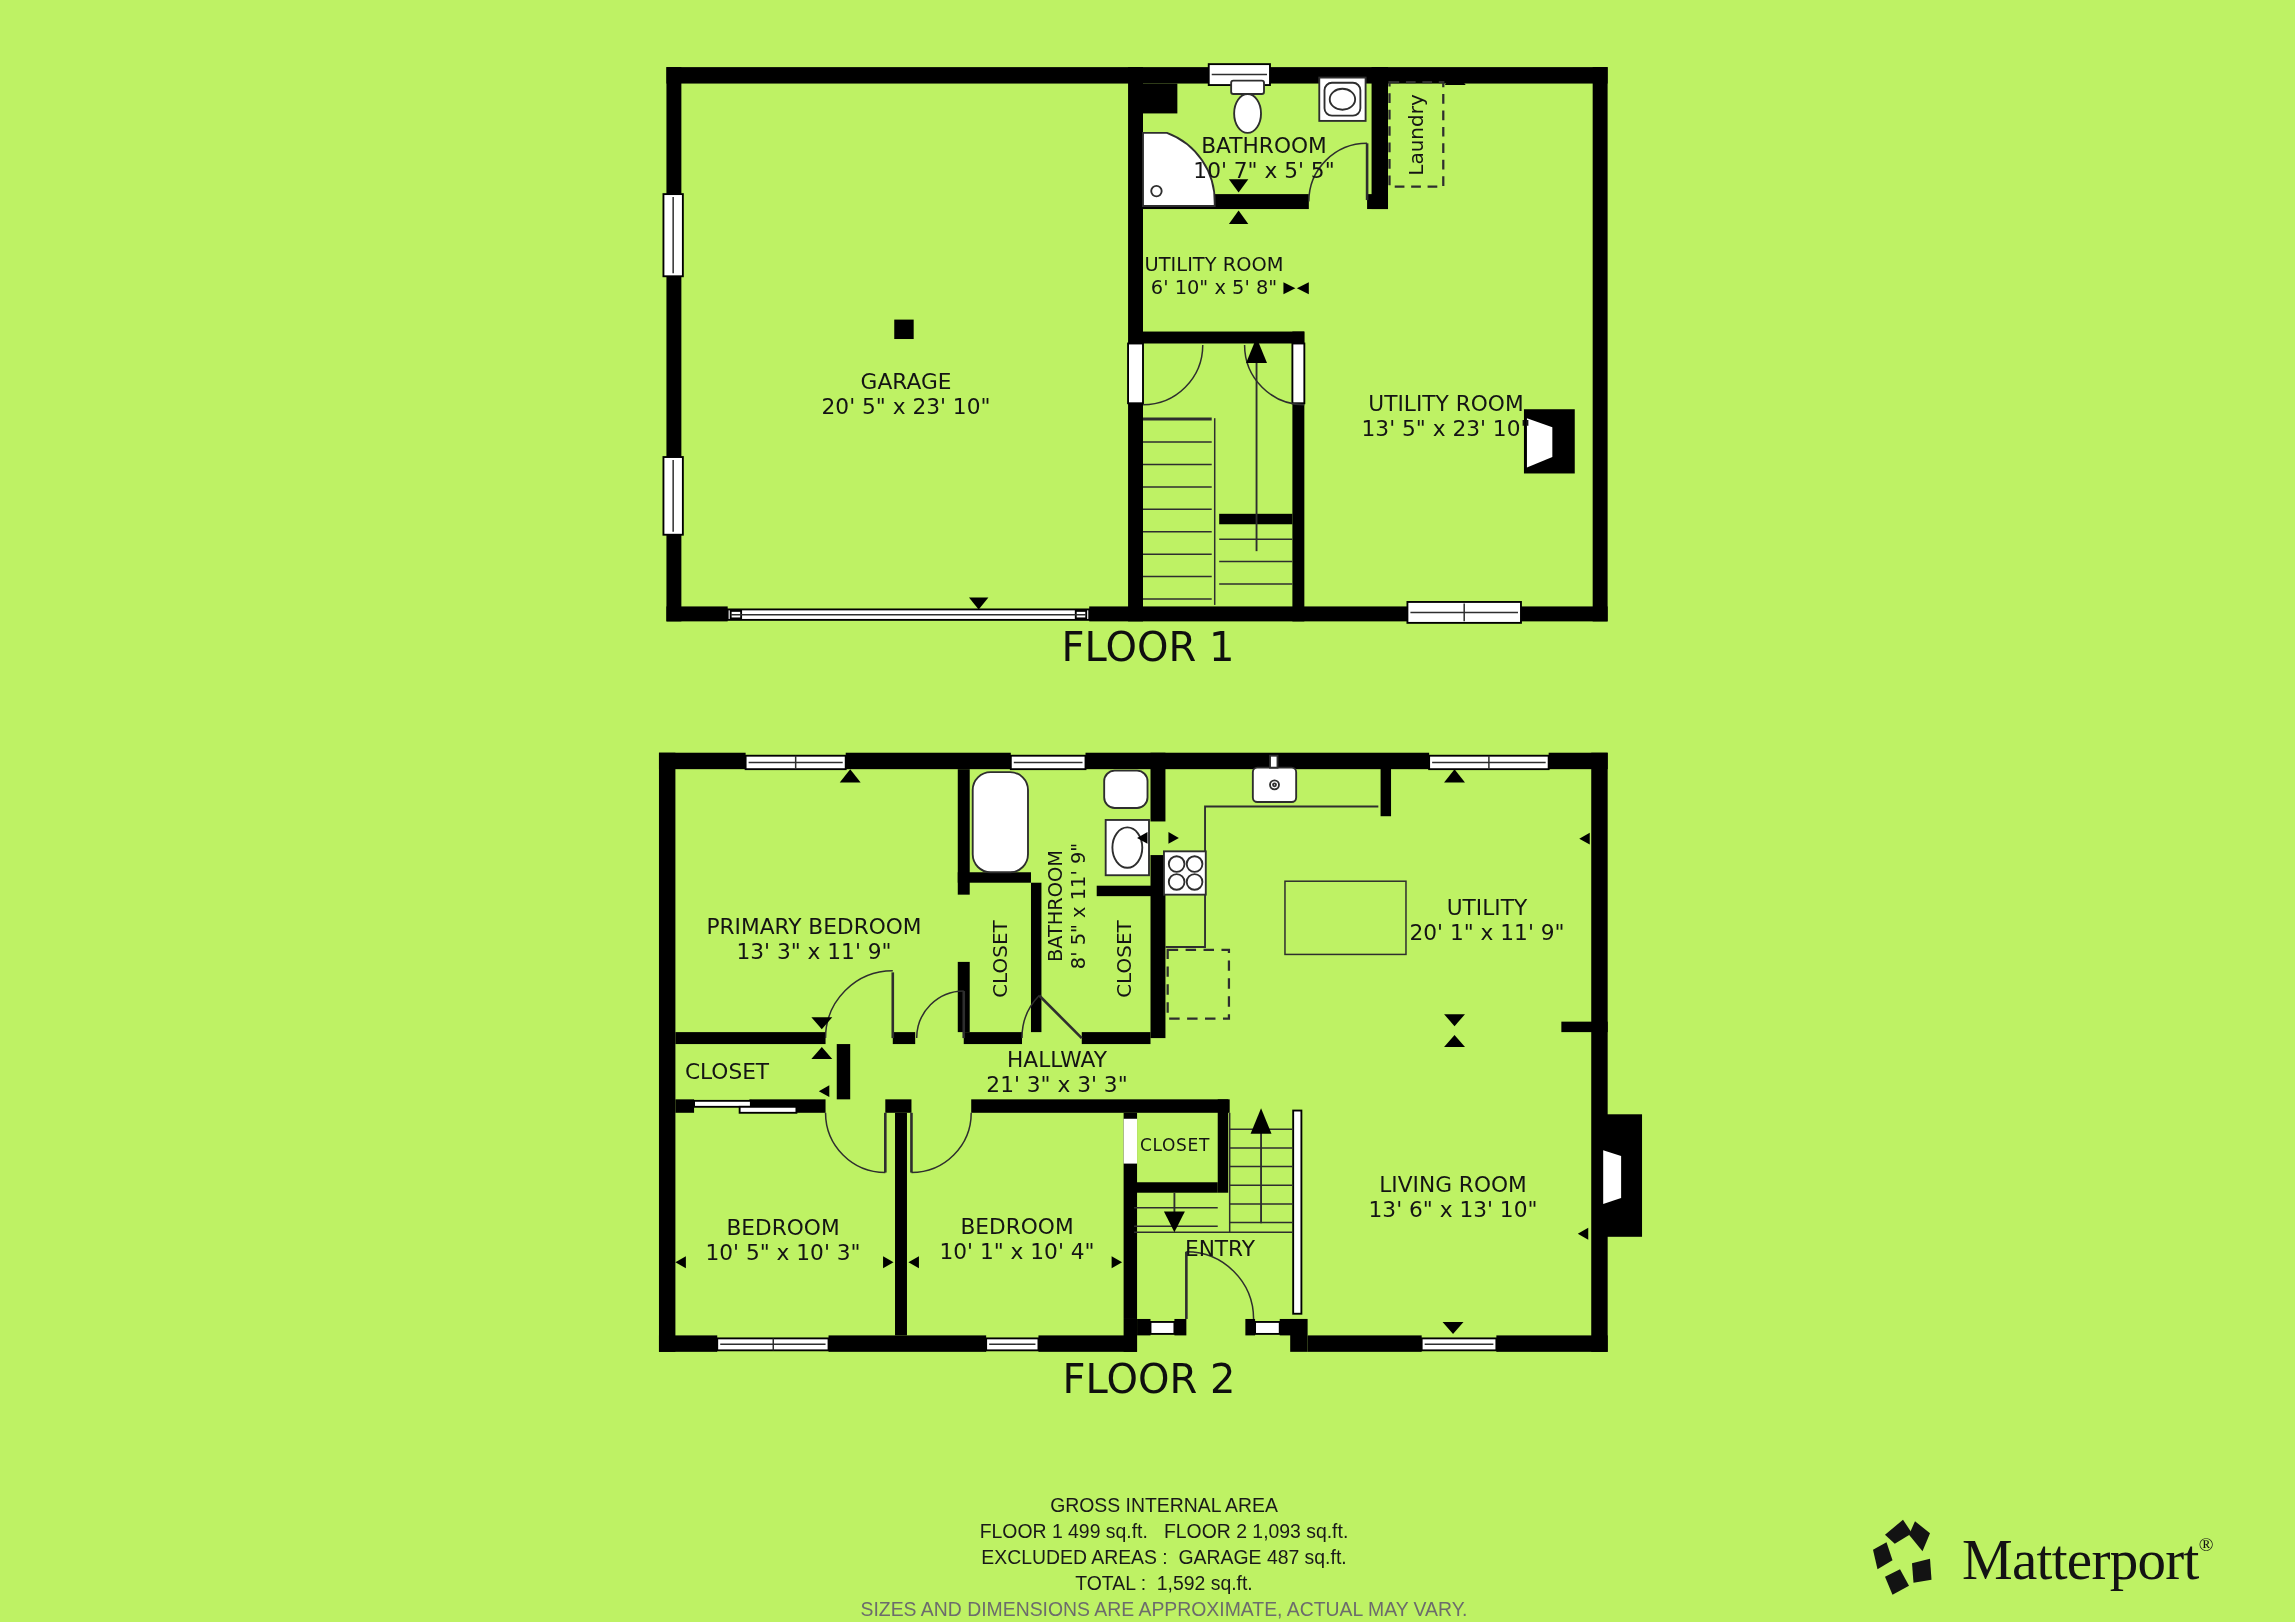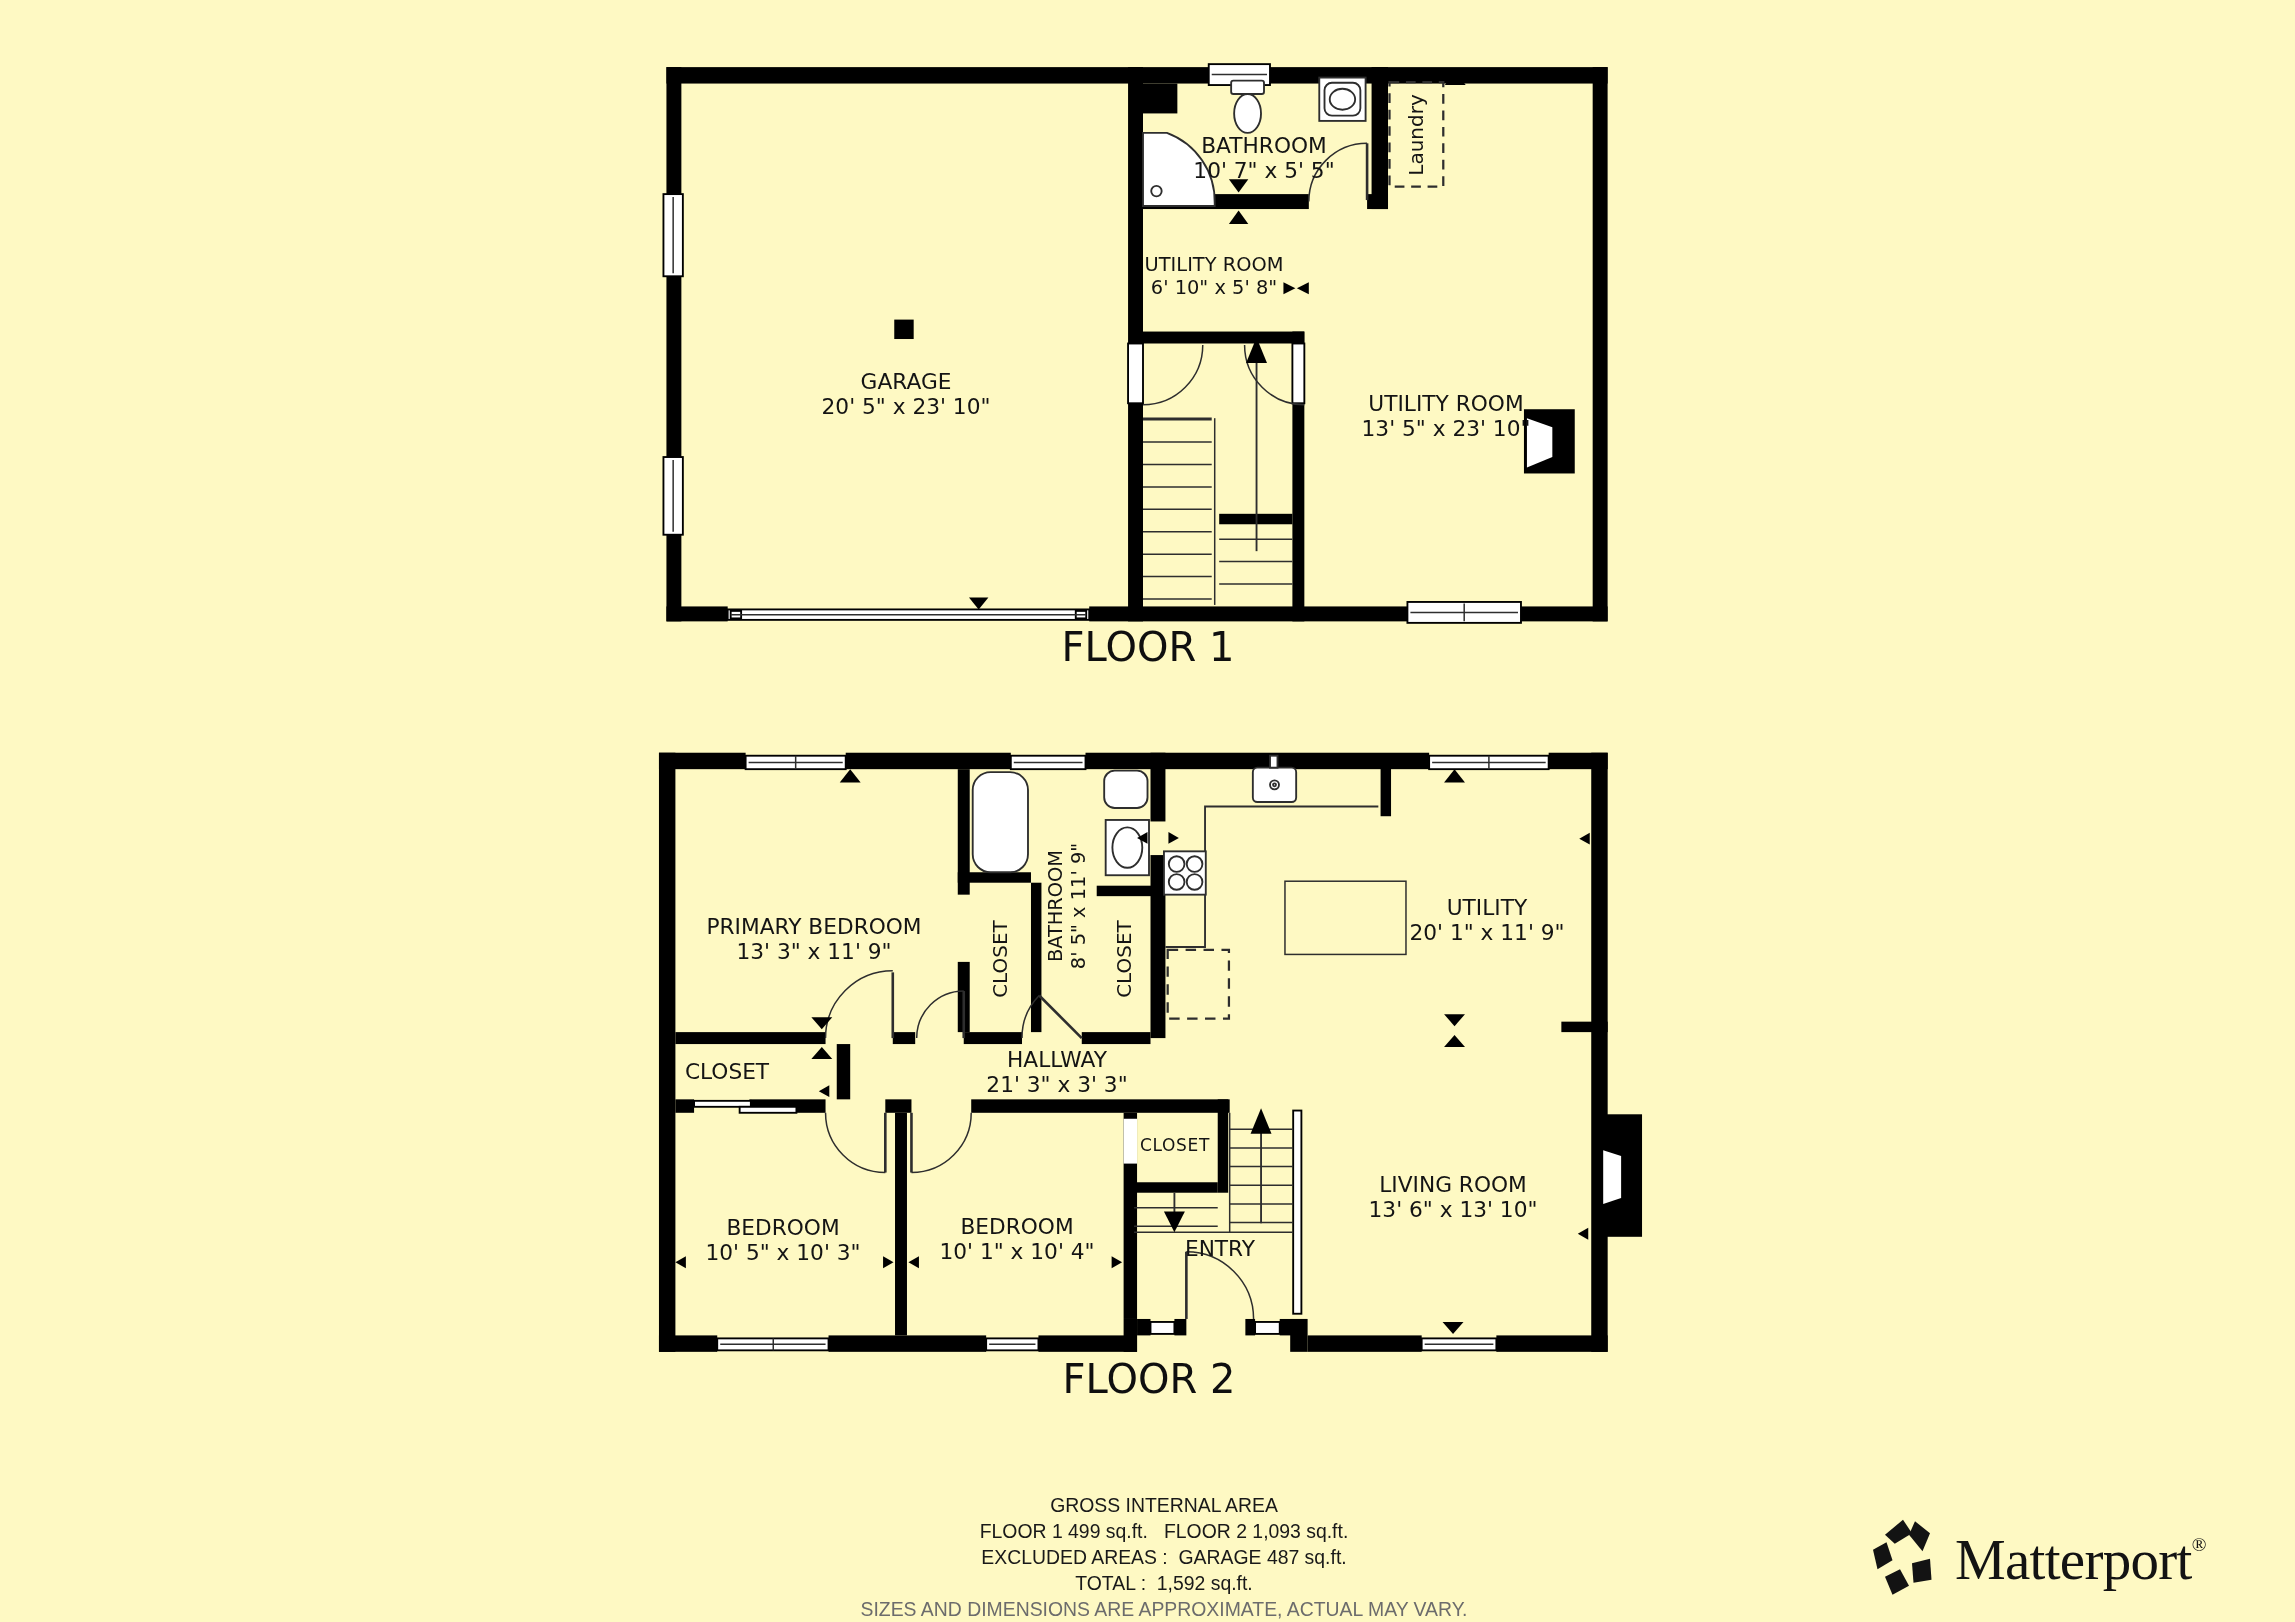--- a/index.html
+++ b/index.html
@@ -1,29 +1,29 @@
 <!DOCTYPE html>
 <html style="font-size:12px"><head>
 <meta charset="utf-8">
 <style>
   html,body{margin:0;padding:0;background:#ffffff;}
-  .page{position:relative;width:2295px;height:1623px;background:#fef9c3;overflow:hidden;
+  .page{position:relative;width:2295px;height:1623px;background:#bef264;overflow:hidden;
         font-family:"DejaVu Sans","Liberation Sans",sans-serif;}
   svg.plan{position:absolute;}
   .plan-label{position:absolute;transform:translate(-50%,-50%);text-align:center;
               color:#141414;line-height:1.16;white-space:nowrap;}
   .plan-label .nm,.plan-label .dm{font-size:21.7px;}
   .plan-label.sm .nm{font-size:17px;letter-spacing:0.7px;}
   .plan-label.rot{transform:translate(-50%,-50%) rotate(-90deg);}
   .floor-title{position:absolute;transform:translate(-50%,-50%);font-size:40px;color:#0f0f0f;}
   .footer{position:absolute;left:1148px;top:1492px;transform:translateX(-50%);
           text-align:center;font-family:"Liberation Sans",sans-serif;
           font-size:19.4px;line-height:26px;color:#191919;white-space:nowrap;margin-left:16px;}
   .footer .muted{color:#6c6c6c;}
-  .brand{position:absolute;left:1870px;top:1514px;display:flex;align-items:center;gap:10px;}
+  .brand{position:absolute;left:1870px;top:1514px;display:flex;align-items:center;gap:17px;}
   .brand-text{font-family:"Liberation Serif",serif;font-size:57px;color:#131313;letter-spacing:-0.7px;}
   .brand-text .reg{font-size:19.4px;vertical-align:28px;letter-spacing:0;}
 </style>
 </head>
 <body>
 
 <div class="page">
 
   <svg class="plan" style="left:650px;top:52px;width:986px;height:583px" viewBox="870 70 1320 780">
     <g fill="#000000">

